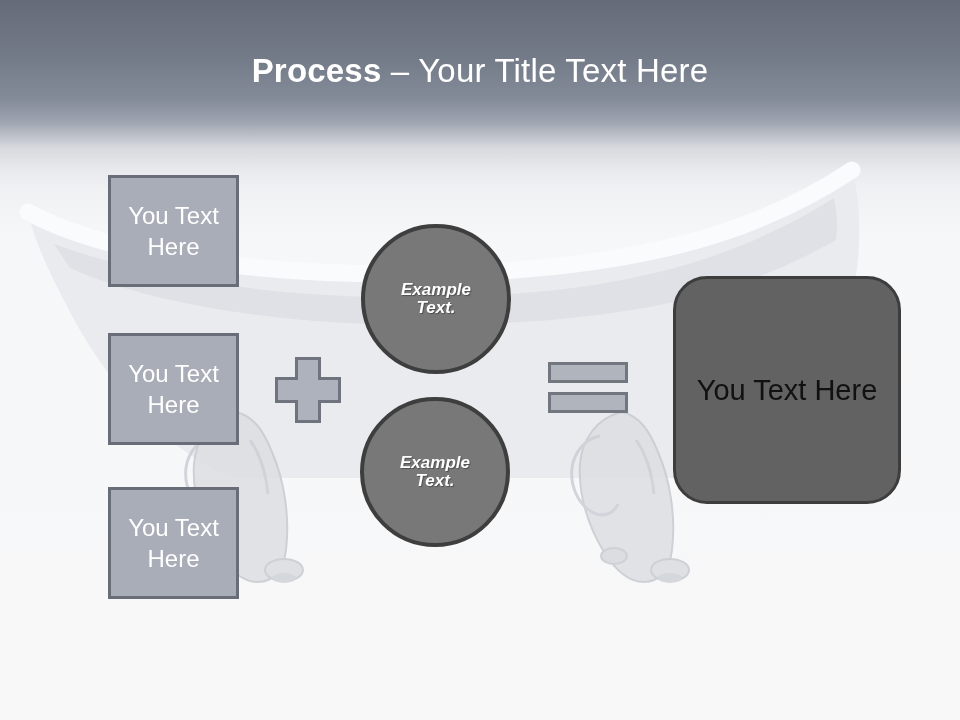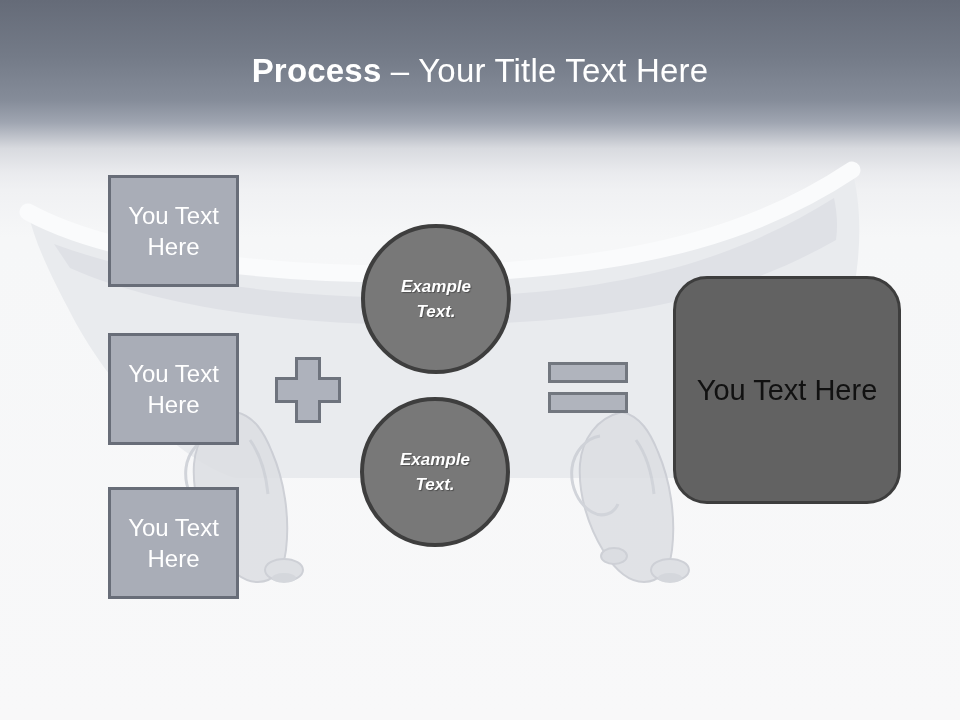--- a/index.html
+++ b/index.html
@@ -38,21 +38,21 @@
   .box3{top:487px;}
   .plus-wrap{position:absolute;left:275px;top:357px;width:66px;height:66px;z-index:2;}
   .circle{
     position:absolute;width:150px;height:150px;border-radius:50%;z-index:2;
     background:#787878;border:4px solid #3e3e3e;box-sizing:border-box;
     display:flex;align-items:center;justify-content:center;text-align:center;
   }
   .circle1{left:361px;top:224px;}
   .circle2{left:360px;top:397px;}
   .circle-label{
-    color:#ffffff;font-size:17px;line-height:25px;width:92px;
+    color:#ffffff;font-size:17px;line-height:18px;width:92px;
     font-weight:bold;font-style:italic;
     text-shadow:1px 1px 1px rgba(0,0,0,.35);
   }
   .equals-wrap{position:absolute;left:548px;top:362px;width:80px;height:51px;z-index:2;}
   .equals-bar{
     position:absolute;left:0;width:80px;height:21px;
     background:#b0b4bd;border:3px solid #72777f;box-sizing:border-box;
   }
   .ebar1{top:0;}
   .ebar2{top:30px;}

